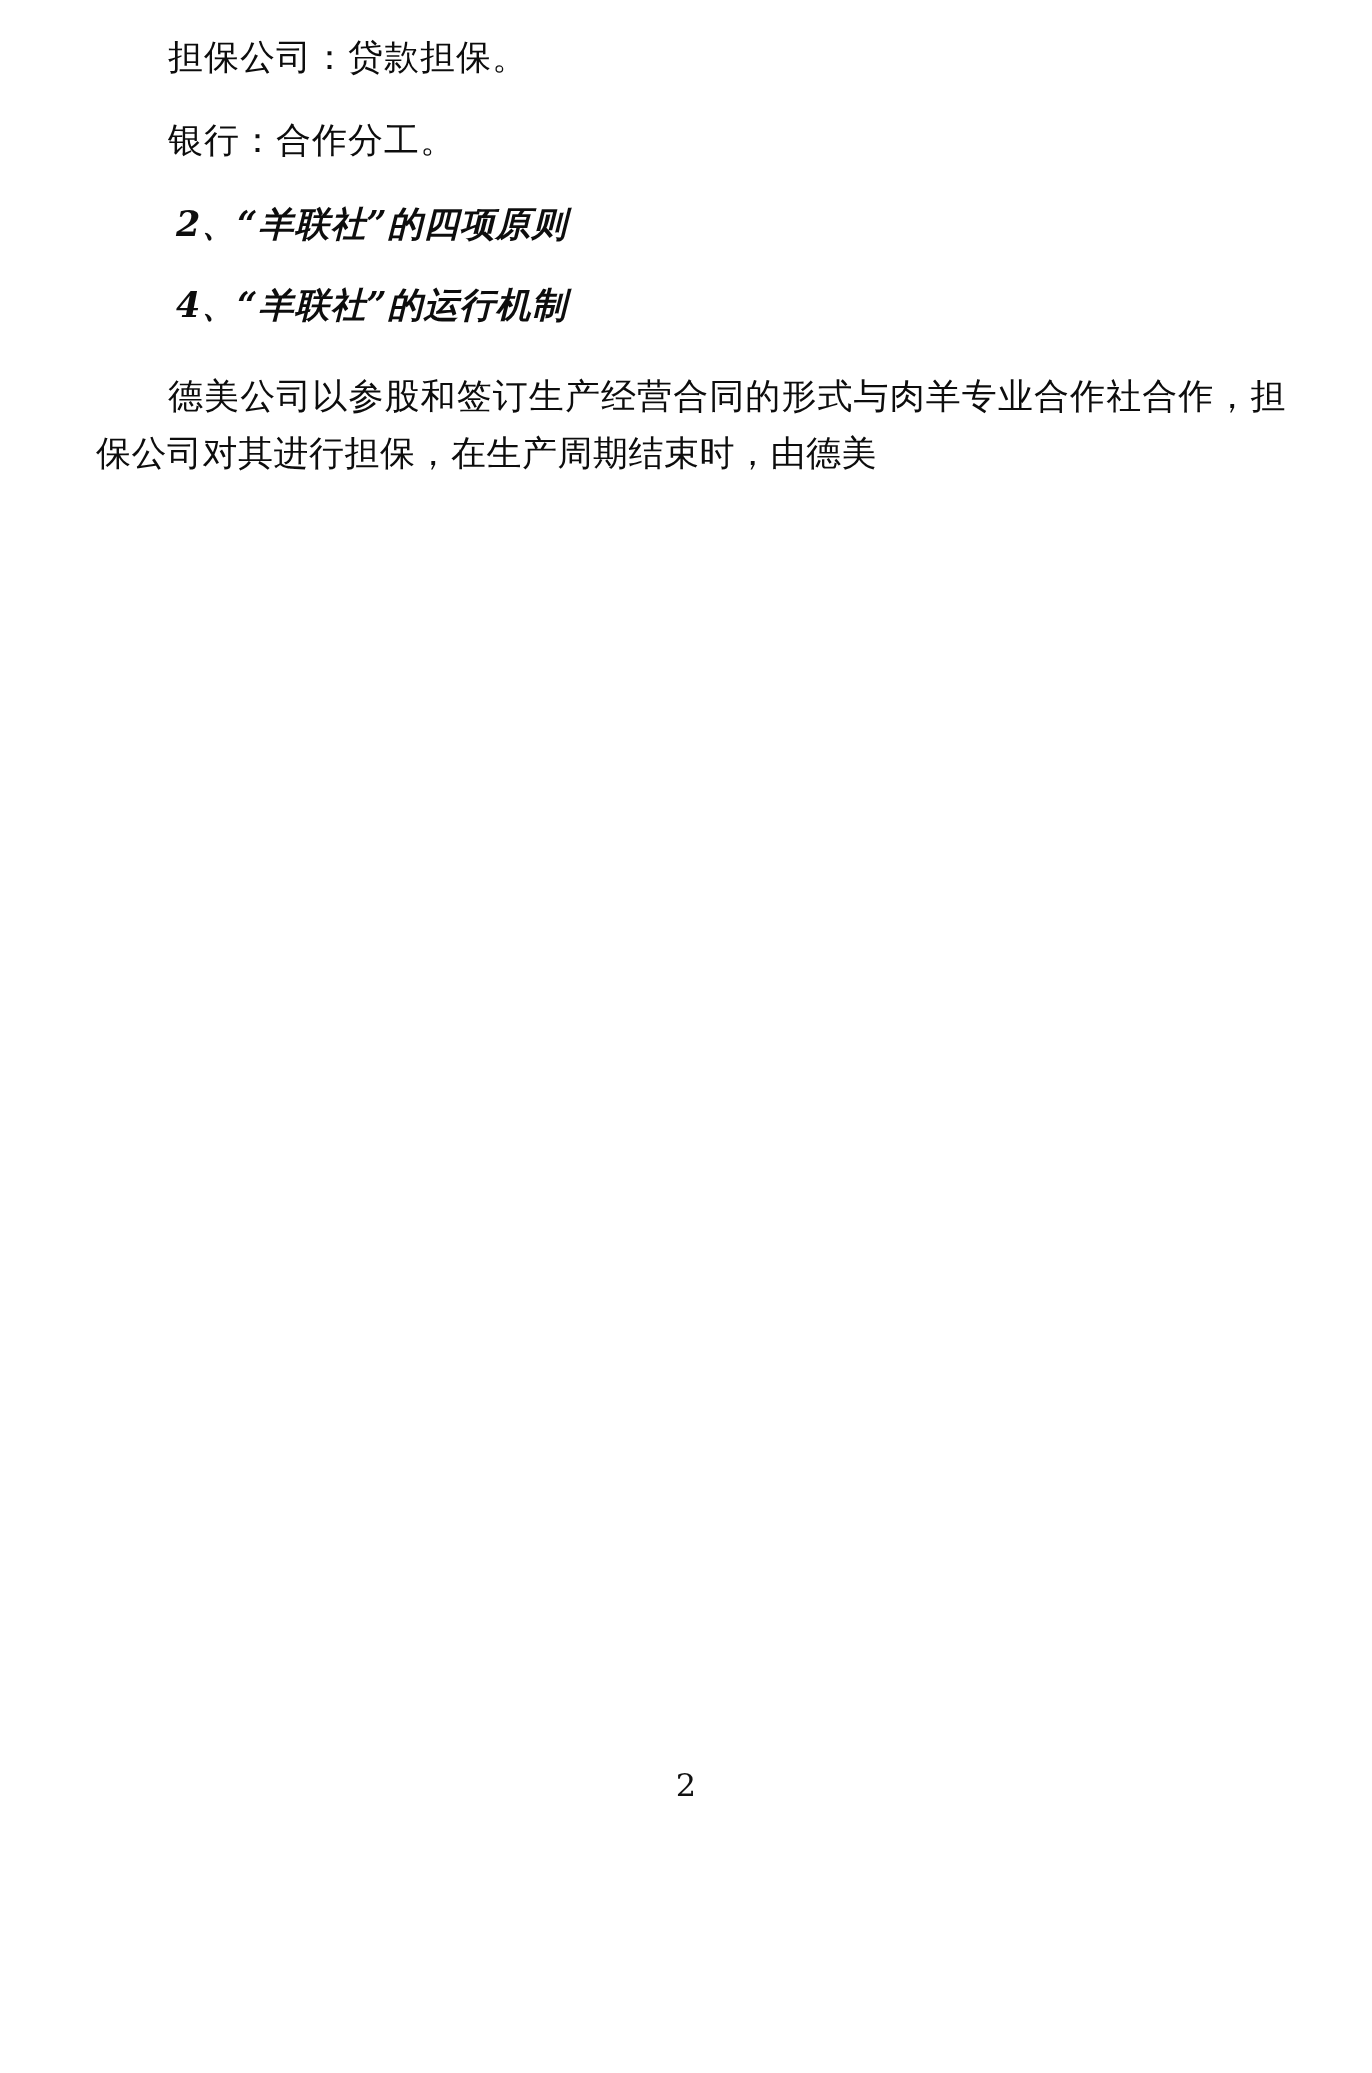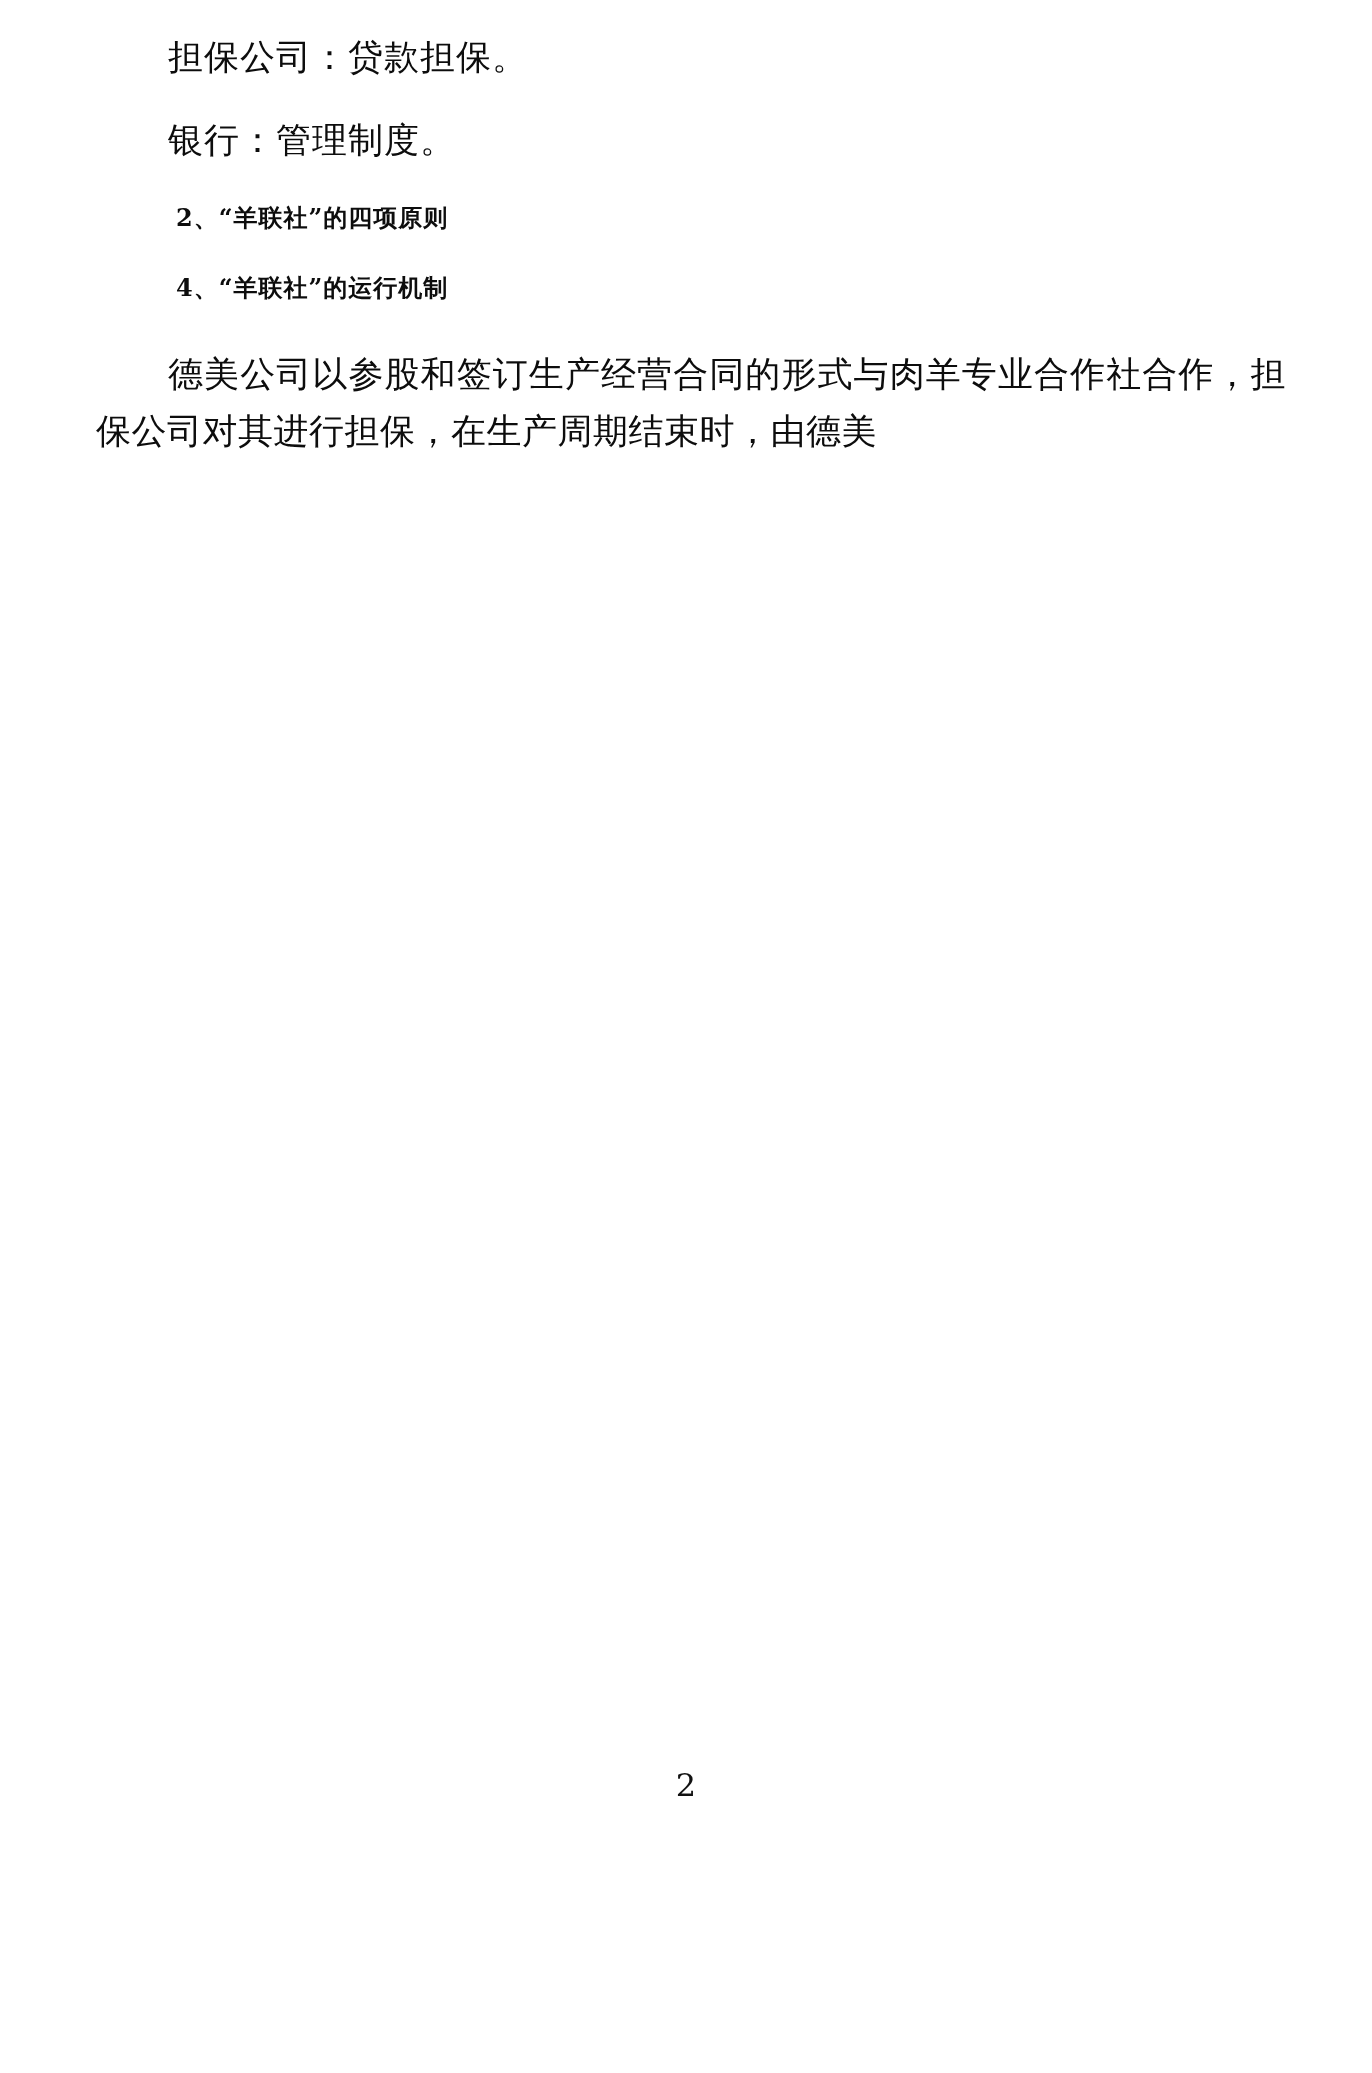--- a/index.html
+++ b/index.html
@@ -29,27 +29,28 @@
   .line {
     font-size: 35px;
     line-height: 1.0;
     margin: 0 0 48px 0;
     padding-left: 72px;
     letter-spacing: 1px;
     white-space: nowrap;
   }
   
   .heading {
-    font-size: 24px;
+    font-size: 35px;
     line-height: 1.0;
     margin: 0 0 46px 0;
     padding-left: 80px;
     font-weight: 600;
     letter-spacing: 1px;
     white-space: nowrap;
+    font-style: italic;
   }
   
   .para {
     font-size: 35px;
     line-height: 1.62;
     margin: 0 0 30px 0;
     text-align: justify;
     text-justify: inter-ideograph;
     text-indent: 72px;
     letter-spacing: 0.5px;
@@ -79,21 +80,21 @@
   }
 </style>
 </head>
 <body>
 
 <div class="page">
   <div class="content">
 
     <p class="line">担保公司：贷款担保。</p>
 
-    <p class="line">银行：管理制度。</p>
+    <p class="line">银行：合作分工。</p>
 
     <p class="heading">2、“羊联社”的四项原则</p>
 
 
 
 
 
     <p class="heading">4、“羊联社”的运行机制</p>
 
 

